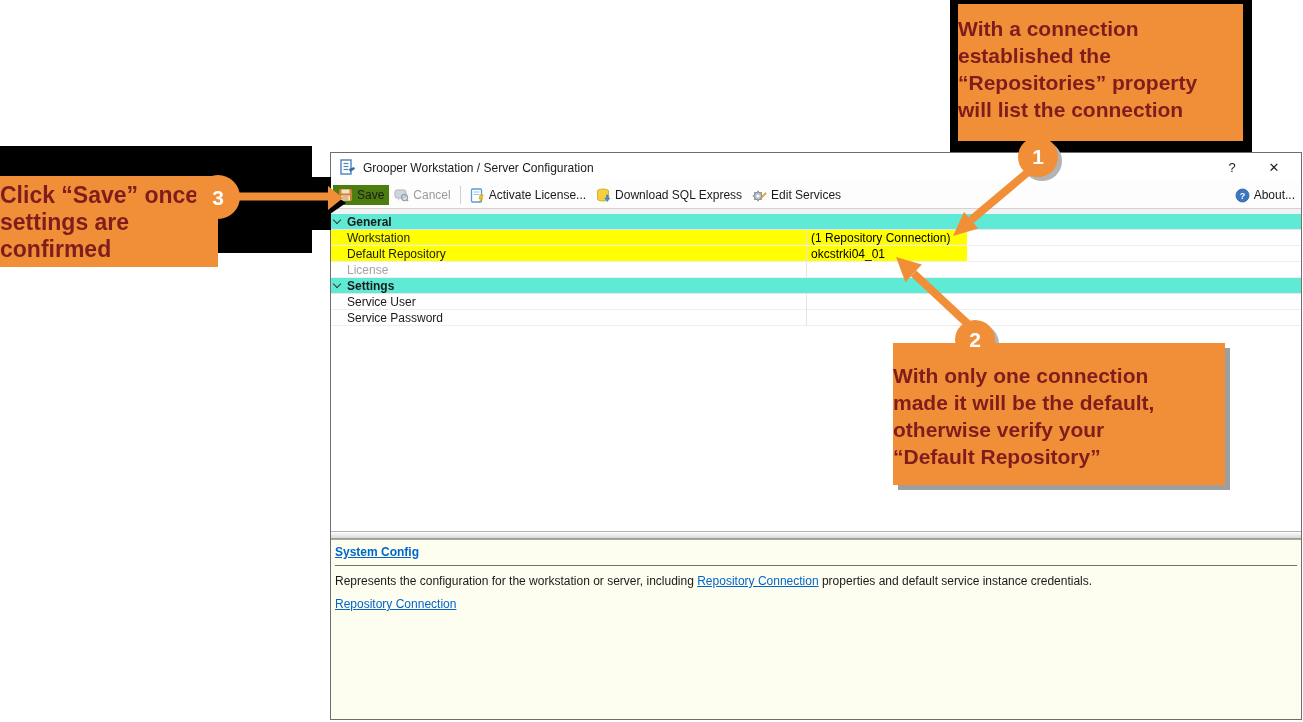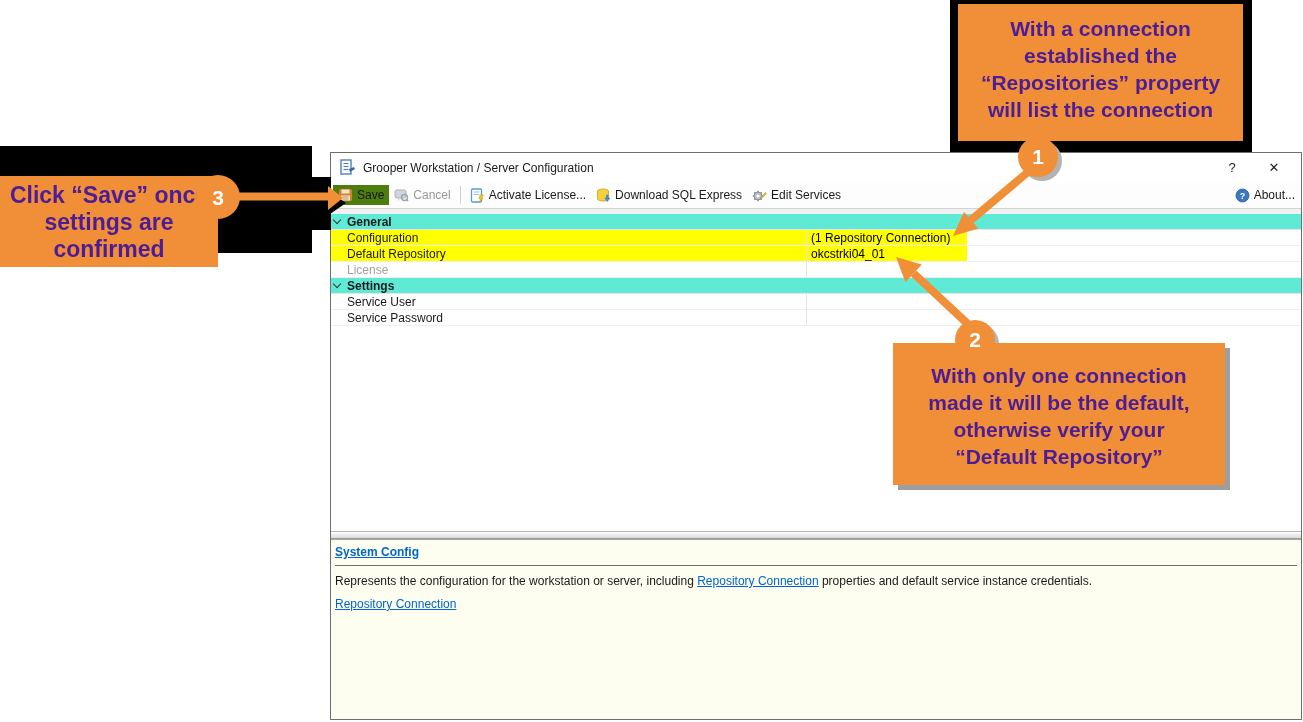--- a/index.html
+++ b/index.html
@@ -41,21 +41,21 @@
   .helppane { position:absolute; left:0; right:0; top:386px; bottom:0; background:#fdfdf0; border-top:1px solid #a8a8a8; padding:5px 4px 0 4px; font-size:12px; color:#1a1a1a; }
   .help-title { color:#0066cc; font-weight:bold; text-decoration:underline; cursor:pointer; display:inline-block; margin-bottom:4px; }
   .help-rule { border:none; border-top:1px solid #6f6f6f; margin:2px 0 8px 0; }
   .help-body { margin-bottom:9px; white-space:nowrap; }
   .inline-link { color:#0066cc; text-decoration:underline; cursor:pointer; }
   .see-also { font-weight:bold; margin-bottom:3px; }
 
   
   #anno-low { left:0; top:0; width:1303px; height:722px; z-index:5; pointer-events:none; }
   #anno-high { left:0; top:0; width:1303px; height:722px; z-index:7; pointer-events:none; }
-  .callout { position:absolute; z-index:6; background:#f18e38; color:#4c1d95; font-weight:bold; text-align:center; }
+  .callout { position:absolute; z-index:6; background:#f18e38; color:#7f1d1d; font-weight:bold; }
   .co-line { line-height:27px; font-size:21px; }
   #callout-1 { left:958px; top:4px; width:285px; height:137px; padding-top:11px; }
   #callout-2 { left:893px; top:343px; width:332px; height:142px; padding-top:19px; box-shadow:5px 5px 0 #9e9e9e; }
   #callout-3 { left:0; top:152px; width:218px; height:91px; padding-top:6px;margin-top:24px; }
   #callout-3 .co-line { font-size:23px; line-height:27px; }
   .num { font-size:21px; font-weight:bold; fill:#ffffff; text-anchor:middle; }
 </style>
 </head>
 <body>
 
@@ -145,21 +145,21 @@
     <div class="g-row g-cat">
       <div class="g-margin">
           <div class="chev"></div>
         </div>
       <div class="g-label">General</div>
       <div class="g-value"></div>
     </div>
 
     <div class="g-row g-item g-hl">
       <div class="g-margin"></div>
-      <div class="g-label">Configuration</div>
+      <div class="g-label">Workstation</div>
       <div class="g-value">(1 Repository Connection)</div>
     </div>
 
     <div class="g-row g-item g-hl">
       <div class="g-margin"></div>
       <div class="g-label">Default Repository</div>
       <div class="g-value">okcstrki04_01</div>
     </div>
 
     <div class="g-row g-item g-disabled">

